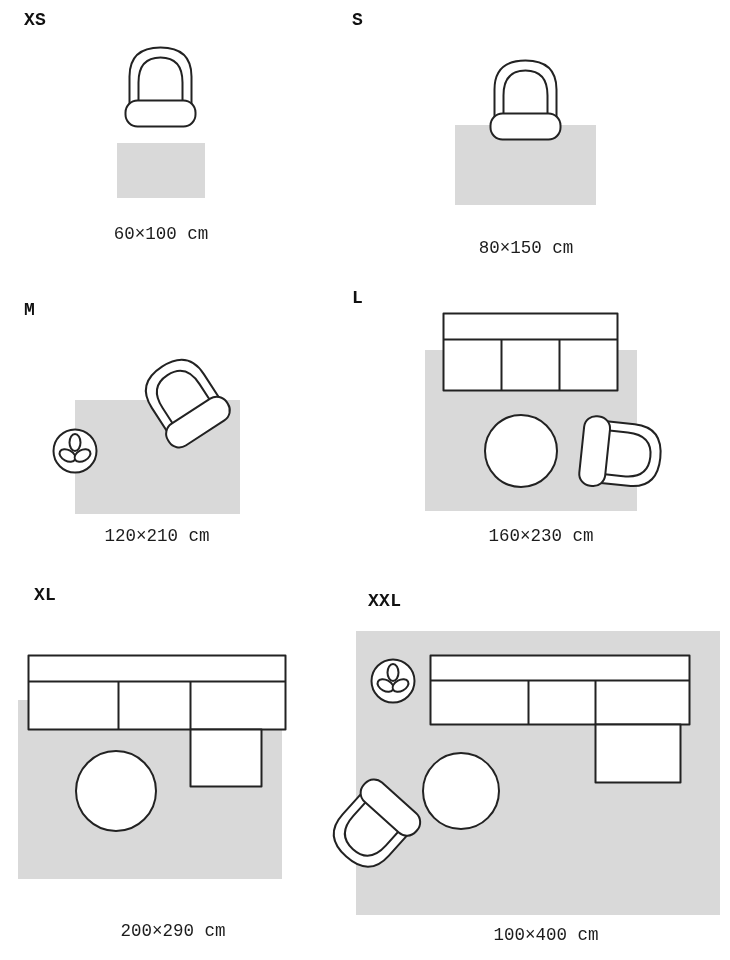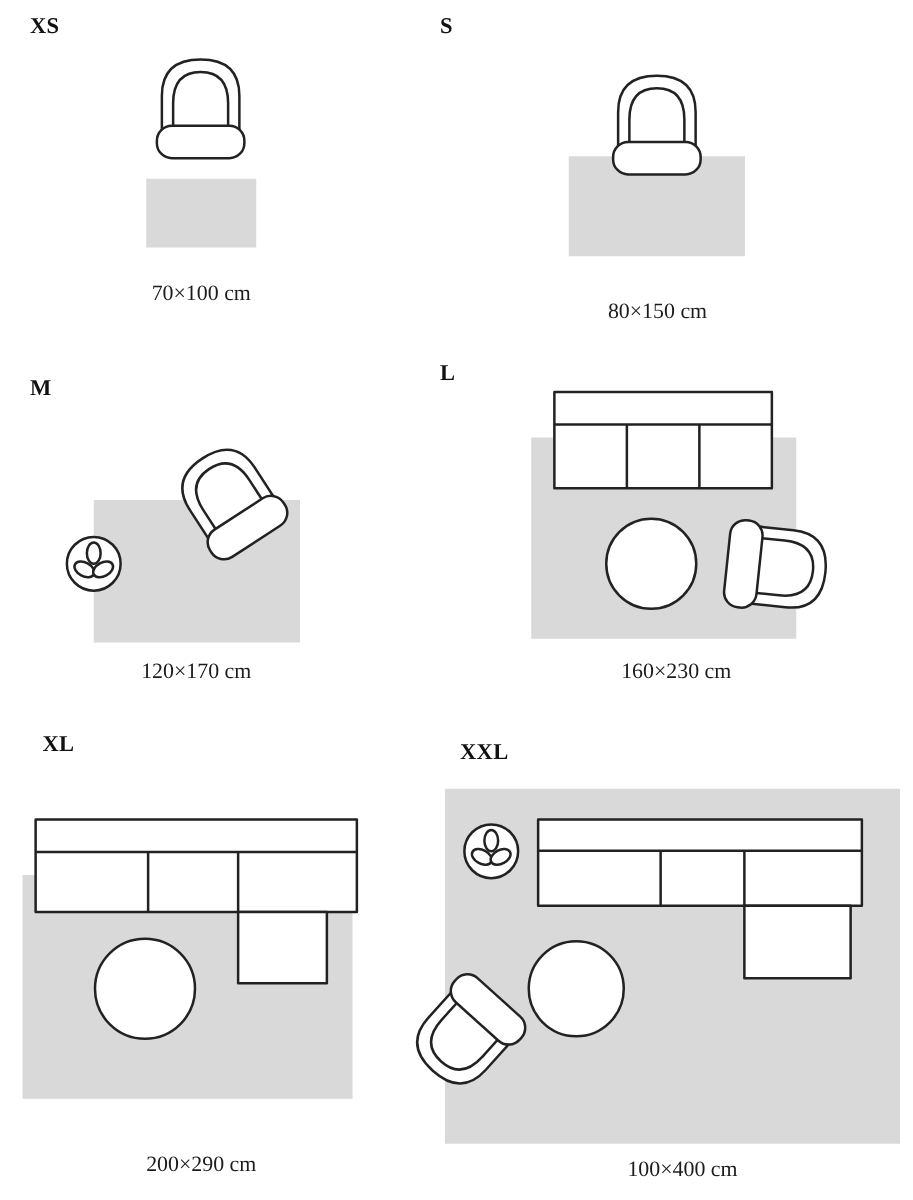--- a/index.html
+++ b/index.html
@@ -1,19 +1,19 @@
 <!DOCTYPE html>
 <html><head>
 <meta charset="utf-8">
 <style>
   * { margin:0; padding:0; box-sizing:border-box; }
   html,body { background:#ffffff; }
   .canvas {
     position:relative; width:730px; height:960px; background:#ffffff;
-    font-family:Liberation Serif, serif; overflow:hidden;
+    font-family:Liberation Mono, monospace; overflow:hidden;
   }
   .scene { position:absolute; left:0; top:0; }
   .size-label {
     position:absolute; font-size:18px; font-weight:700; color:#111;
     letter-spacing:.3px; white-space:nowrap;
   }
   .dim-label {
     position:absolute; transform:translateX(-50%); font-size:17.5px;
     font-weight:400; color:#1c1c1c; white-space:nowrap;
   }
@@ -104,20 +104,20 @@
     </g>
   </svg>
 
   <div class="size-label" style="left:24px;  top:10px;">XS</div>
   <div class="size-label" style="left:352px; top:10px;">S</div>
   <div class="size-label" style="left:24px;  top:300px;">M</div>
   <div class="size-label" style="left:352px; top:288px;">L</div>
   <div class="size-label" style="left:34px;  top:585px;">XL</div>
   <div class="size-label" style="left:368px; top:591px;">XXL</div>
 
-  <div class="dim-label" style="left:161px; top:224px;">70×100 cm</div>
+  <div class="dim-label" style="left:161px; top:224px;">60×100 cm</div>
   <div class="dim-label" style="left:526px; top:228px;margin-top:10px;">80×150 cm</div>
-  <div class="dim-label" style="left:157px; top:526px;">120×170 cm</div>
+  <div class="dim-label" style="left:157px; top:526px;">120×210 cm</div>
   <div class="dim-label" style="left:529px; top:526px;margin-left:12px;">160×230 cm</div>
-  <div class="dim-label" style="left:161px; top:921px;">200×290 cm</div>
+  <div class="dim-label" style="left:173px; top:921px;">200×290 cm</div>
   <div class="dim-label" style="left:546px; top:925px;">100×400 cm</div>
 
 </div>
 
 </body></html>

